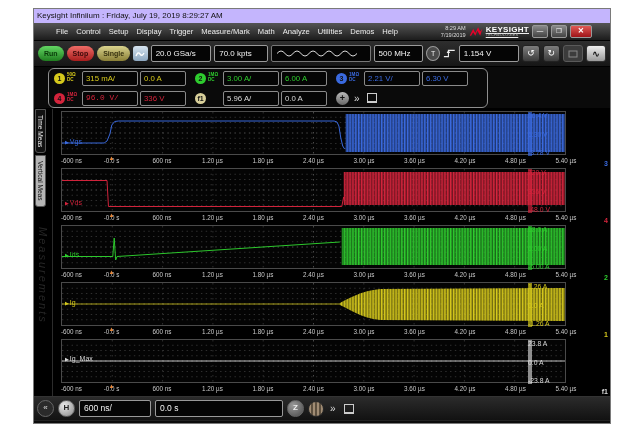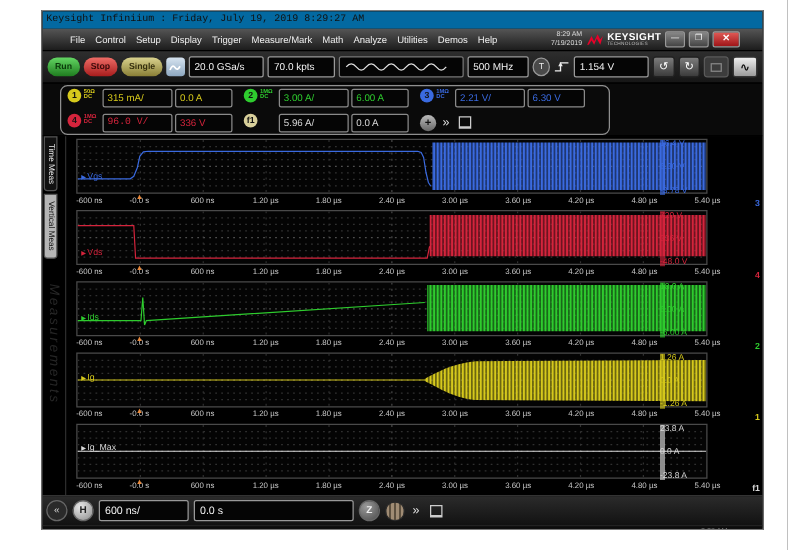--- a/index.html
+++ b/index.html
@@ -1,29 +1,29 @@
 <!DOCTYPE html>
 <html><head>
 <meta charset="utf-8">
 <style>
   html,body{margin:0;padding:0;background:#ffffff;width:630px;height:440px;
     font-family:"Liberation Sans",sans-serif;-webkit-font-smoothing:none;}
   .window{position:absolute;left:33px;top:8px;width:578px;height:416px;
     background:#000;border:1px solid #7a7a7a;box-sizing:border-box;overflow:hidden;}
   
-  .titlebar{height:14px;background:#0369a1;color:#111;font-family:Liberation Mono, monospace;
+  .titlebar{height:14px;background:#c4b5fd;color:#111;font-family:Liberation Sans, sans-serif;
     font-size:8px;line-height:14px;padding-left:3px;white-space:nowrap;overflow:hidden;}
   
   .menubar{height:17px;background:linear-gradient(#555,#1c1c1c);display:flex;align-items:center;
     color:#eee;font-size:7.6px;padding:0 18px;border-bottom:1px solid #000;}
   .menu-item{padding:0 4px;cursor:default;}
   .mb-right{margin-left:auto;display:flex;align-items:center;gap:3px;}
   .clock{font-size:5.6px;color:#ddd;text-align:right;line-height:1.15;}
   .spark{width:14px;height:11px;}
-  .brand{line-height:1;text-align:left;}
+  .brand{line-height:1;text-align:left;text-decoration:underline;}
   .brand b{font-size:8px;color:#fff;letter-spacing:.3px;}
   .brand i{display:block;font-style:normal;font-size:3.8px;color:#bbb;letter-spacing:.2px;}
   .winbtn{width:14px;height:11px;background:linear-gradient(#888,#444);border:1px solid #999;
     color:#fff;font-size:6.5px;line-height:10px;text-align:center;border-radius:2px;}
   .winbtn.close{width:20px;background:linear-gradient(#e05a55,#9e1418);font-weight:bold;font-size:7.5px;}
   
   .toolbar{height:25px;display:flex;align-items:center;gap:3px;padding:0 4px;
     background:linear-gradient(#2e2e2e,#161616);border-bottom:1px solid #000;}
   .pill{height:15px;border-radius:8px;font-size:7px;font-weight:bold;line-height:15px;
     padding:0 6px;text-align:center;}
@@ -44,21 +44,21 @@
   .dimicon{width:18px;height:15px;border-radius:3px;background:#3c3c3c;border:1px solid #5a5a5a;
     display:flex;align-items:center;justify-content:center;}
   .brighticon{width:18px;height:15px;border-radius:3px;background:linear-gradient(#efefef,#9a9a9a);
     border:1px solid #333;display:flex;align-items:center;justify-content:center;
     color:#111;font-size:9px;font-weight:bold;}
   
   .measpanel{position:relative;height:41px;border-bottom:1px solid #000;background:#0a0a0a;}
   .measborder{position:absolute;left:14px;top:1px;width:438px;height:38px;border:1px solid #8f8f8f;
     border-radius:6px;pointer-events:none;}
   .chrow{display:flex;align-items:center;gap:3px;padding:2px 0 0 20px;height:18px;}
-  .chgroup{display:flex;align-items:flex-start;gap:2px;width:138px;}
+  .chgroup{display:flex;align-items:center;gap:2px;width:138px;}
   .chcircle{width:11px;height:11px;border-radius:50%;color:#111;font-size:7px;font-weight:bold;
     line-height:11px;text-align:center;flex:none;}
   .chbadge{width:13px;font-size:4.6px;line-height:1.05;flex:none;font-weight:bold;}
   .chbadge i{display:block;font-style:normal;}
   .chbox{height:13px;background:#050505;border:1px solid #8a8a8a;border-radius:2px;
     font-size:7.8px;line-height:13px;padding:0 3px;white-space:nowrap;flex:none;}
   .chbox.scale{width:48px;}
   .chbox.offset{width:38px;}
   .pluscircle{width:13px;height:13px;border-radius:50%;background:linear-gradient(#bbb,#666);
     color:#111;font-size:9px;font-weight:bold;line-height:12px;text-align:center;}

